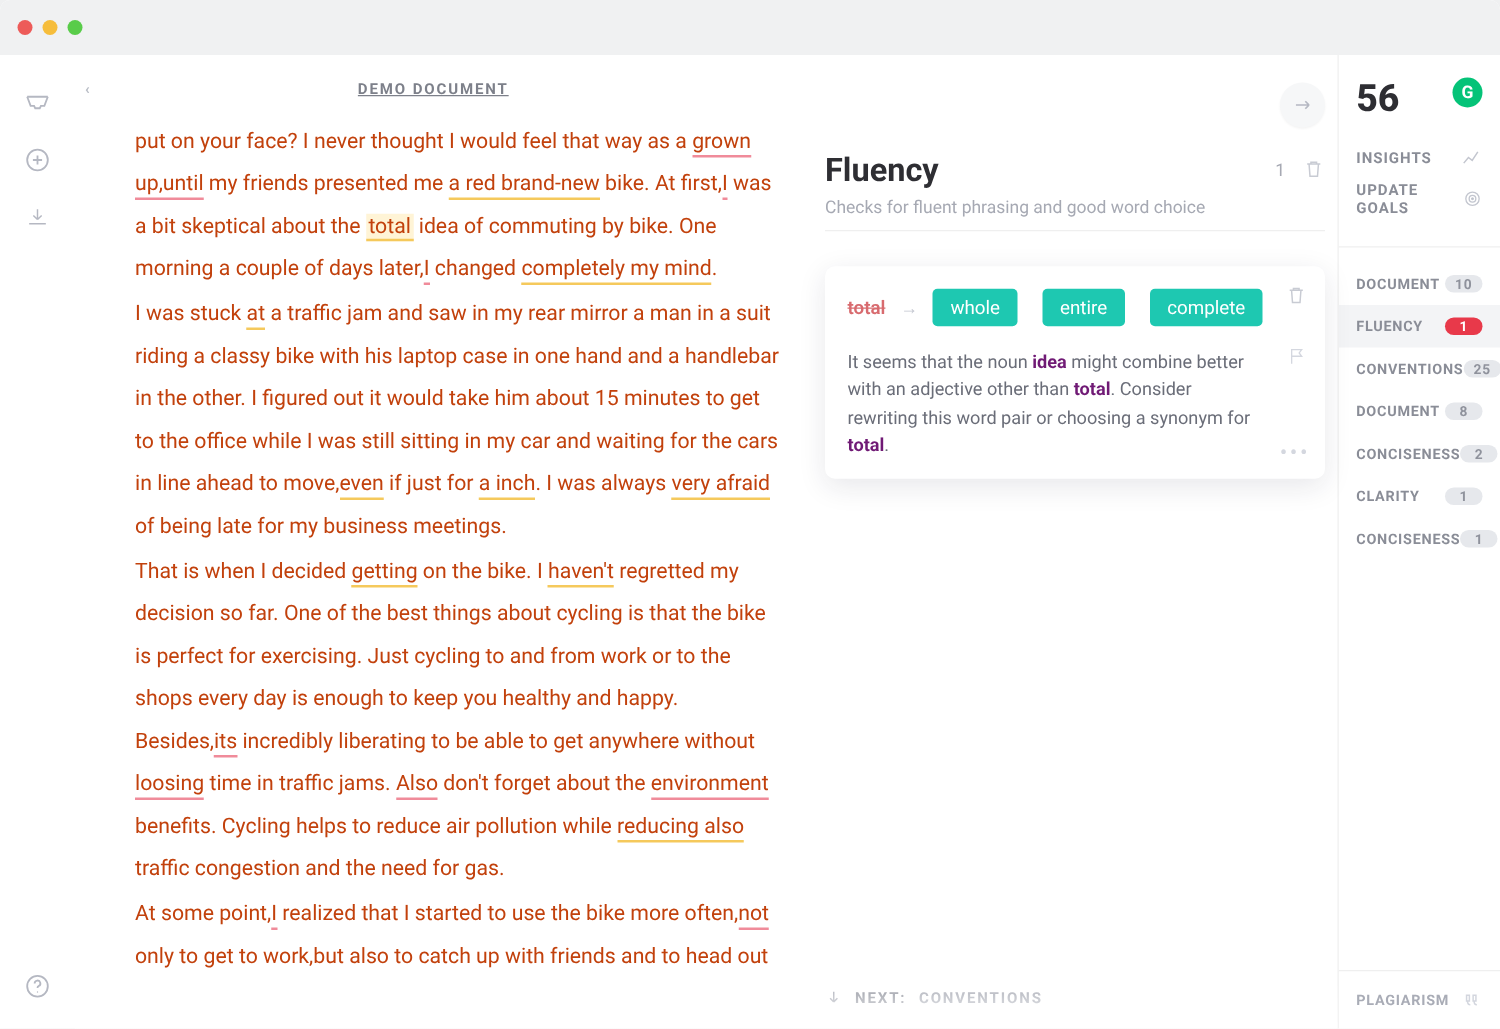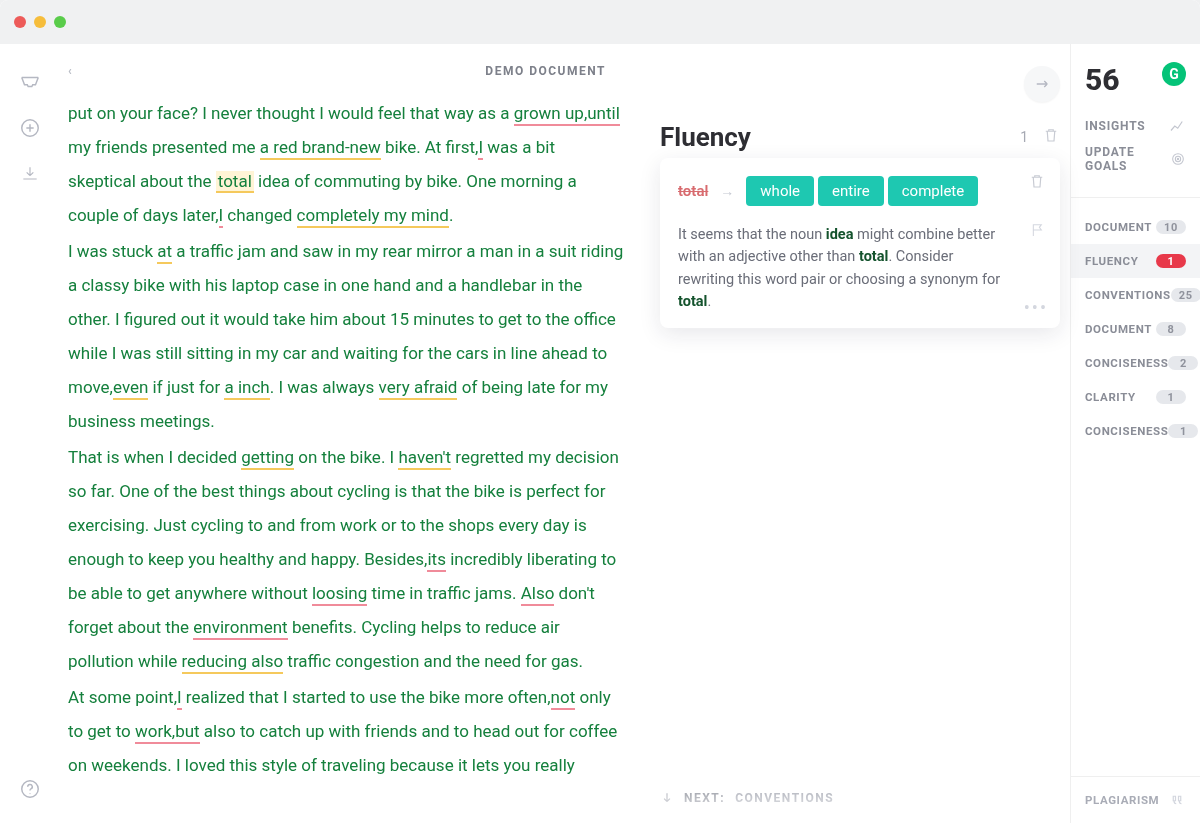--- a/index.html
+++ b/index.html
@@ -34,46 +34,46 @@
   .rail{padding-top:26px;display:flex;flex-direction:column;align-items:center;gap:22px;color:var(--muted2);}
   .rail .bottom{margin-top:auto;margin-bottom:22px;}
   .ic{width:24px;height:24px;display:flex;align-items:center;justify-content:center;cursor:pointer;color:#b5b8c2;}
   .ic svg{stroke:currentColor;fill:none;stroke-width:1.6;}
   .ic.small svg{stroke-width:1.4;}
   
   .center{display:grid;grid-template-columns:1fr 400px;gap:30px;padding:0 10px 0 0;}
   .doc{padding:20px 0 0 8px;}
   .doc-head{display:flex;align-items:center;gap:14px;font-size:12px;letter-spacing:1.5px;color:#7d808a;font-weight:700;margin-bottom:18px;}
   .doc-head .back{color:var(--muted2);cursor:pointer;}
-  .doc-title{flex:1;text-align:right;}
-  .editor{font-size:17px;line-height:2.0;color:#15803d;padding-right:6px;max-height:680px;overflow:hidden;}
+  .doc-title{flex:1;text-align:center;text-decoration:underline;}
+  .editor{font-size:17px;line-height:2.0;color:#c2410c;padding-right:6px;max-height:680px;overflow:hidden;margin-left:40px;}
   .para{margin:0 0 2px 0;}
   
   .u{border-bottom:2px solid;padding-bottom:1px;}
   .u-pink{border-color:var(--pink);}
   .u-yel{border-color:var(--yellow2);}
   .hl{background:#fff4d6;border-bottom:2px solid var(--yellow2);padding:0 2px;}
   
   .panel{padding-top:24px;position:relative;}
   .collapse{position:absolute;top:22px;right:0;width:36px;height:36px;border-radius:50%;background:#f6f7f8;display:flex;align-items:center;justify-content:center;color:#b5b8c2;cursor:pointer;box-shadow:0 1px 2px rgba(0,0,0,0.05);}
   .panel-head{display:flex;align-items:center;gap:14px;margin:54px 0 6px 0;}
   .panel-title{font-size:26px;font-weight:700;flex:1;}
   .panel-count{color:var(--muted);font-size:14px;}
   .panel-sub{font-size:14px;color:var(--muted);margin-bottom:28px;border-bottom:1px solid var(--line);padding-bottom:10px;}
   .card{background:var(--white);border-radius:8px;box-shadow:0 6px 22px rgba(25,30,60,0.10);padding:18px 18px 14px 18px;position:relative;}
   .card-row1{display:flex;align-items:center;gap:12px;margin-bottom:18px;}
   .strike{color:#d86b6f;text-decoration:line-through;font-size:15px;font-weight:600;}
   .arrow{color:#c5c8d1;font-size:14px;}
-  .chips{display:flex;gap:4px;border-radius:10px;}
+  .chips{display:flex;gap:20px;border-radius:10px;}
   .chip{background:var(--teal);color:#fff;font-size:15px;padding:6px 14px;border-radius:4px;cursor:pointer;}
   .trash{position:absolute;top:14px;right:14px;color:#c8cbd3;cursor:pointer;}
   .flag{position:absolute;top:64px;right:14px;color:#d4d7df;cursor:pointer;}
   .dots{position:absolute;bottom:10px;right:12px;color:#d4d7df;font-size:18px;letter-spacing:2px;cursor:pointer;}
   .card-desc{font-size:14.5px;line-height:1.55;color:#6a6d78;padding-right:30px;}
-  .card-desc b{color:#14532d;}
+  .card-desc b{color:#701a75;}
   .next{position:absolute;bottom:18px;left:0;display:flex;align-items:center;gap:10px;color:var(--muted);font-size:12px;letter-spacing:1.5px;font-weight:700;}
   .next .lbl{color:#8f929c;}
   
   .sidebar{border-left:1px solid var(--line);background:var(--white);display:flex;flex-direction:column;}
   .sb-top{padding:18px 14px 10px 14px;display:flex;align-items:flex-start;justify-content:space-between;}
   .score{font-size:30px;font-weight:800;}
   .logo{width:24px;height:24px;border-radius:50%;background:var(--green);display:flex;align-items:center;justify-content:center;color:#fff;font-weight:700;font-size:14px;}
   .sb-links{padding:0 14px 14px 14px;border-bottom:1px solid var(--line);}
   .sb-link{display:flex;align-items:center;justify-content:space-between;font-size:12px;letter-spacing:0.8px;color:#8a8d97;font-weight:700;margin:10px 0;cursor:pointer;}
   .sb-link svg{stroke:#c3c6cf;fill:none;stroke-width:1.6;}
@@ -153,20 +153,21 @@
         </div>
         <div class="panel-head">
           <div class="panel-title">Fluency</div>
           <div class="panel-count">1</div>
           <div class="headtrash">
             <svg width="18" height="18" viewBox="0 0 24 24" stroke="currentColor" fill="none" stroke-width="1.6">
                 <path d="M5 7h14M9 7V5h6v2M7 7l1 13h8l1-13"></path>
               </svg>
           </div>
         </div>
+        <div class="panel-sub">Checks for fluent phrasing and good word choice</div>
 
         <div class="card">
           <div class="trash">
             <svg width="18" height="18" viewBox="0 0 24 24" stroke="currentColor" fill="none" stroke-width="1.6">
                 <path d="M5 7h14M9 7V5h6v2M7 7l1 13h8l1-13"></path>
               </svg>
           </div>
           <div class="flag">
             <svg width="16" height="16" viewBox="0 0 24 24" stroke="currentColor" fill="none" stroke-width="1.6">
                 <path d="M5 21V4h12l-3 4 3 4H5"></path>

